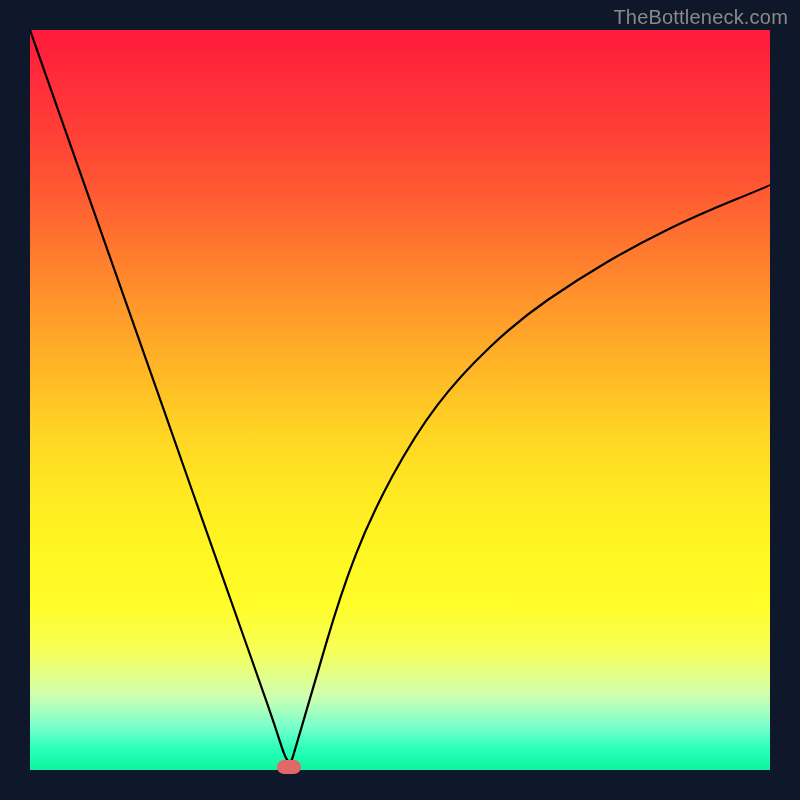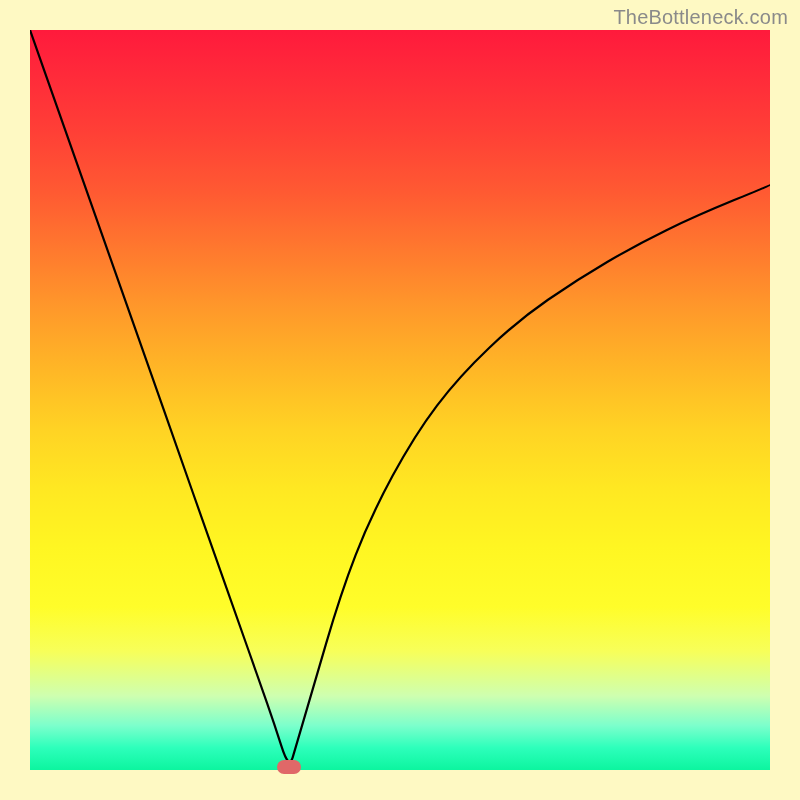--- a/index.html
+++ b/index.html
@@ -8,21 +8,21 @@
     width: 800px;
     height: 800px;
     background: #000;
     overflow: hidden;
     font-family: Arial, Helvetica, sans-serif;
   }
   .frame {
     position: relative;
     width: 800px;
     height: 800px;
-    background: #fef9c3;
+    background: #0f172a;
   }
   .plot-area {
     position: absolute;
     left: 30px;
     top: 30px;
     width: 740px;
     height: 740px;
     background: linear-gradient(to bottom,
       #ff1a3c 0%,
       #ff2a3a 6%,

